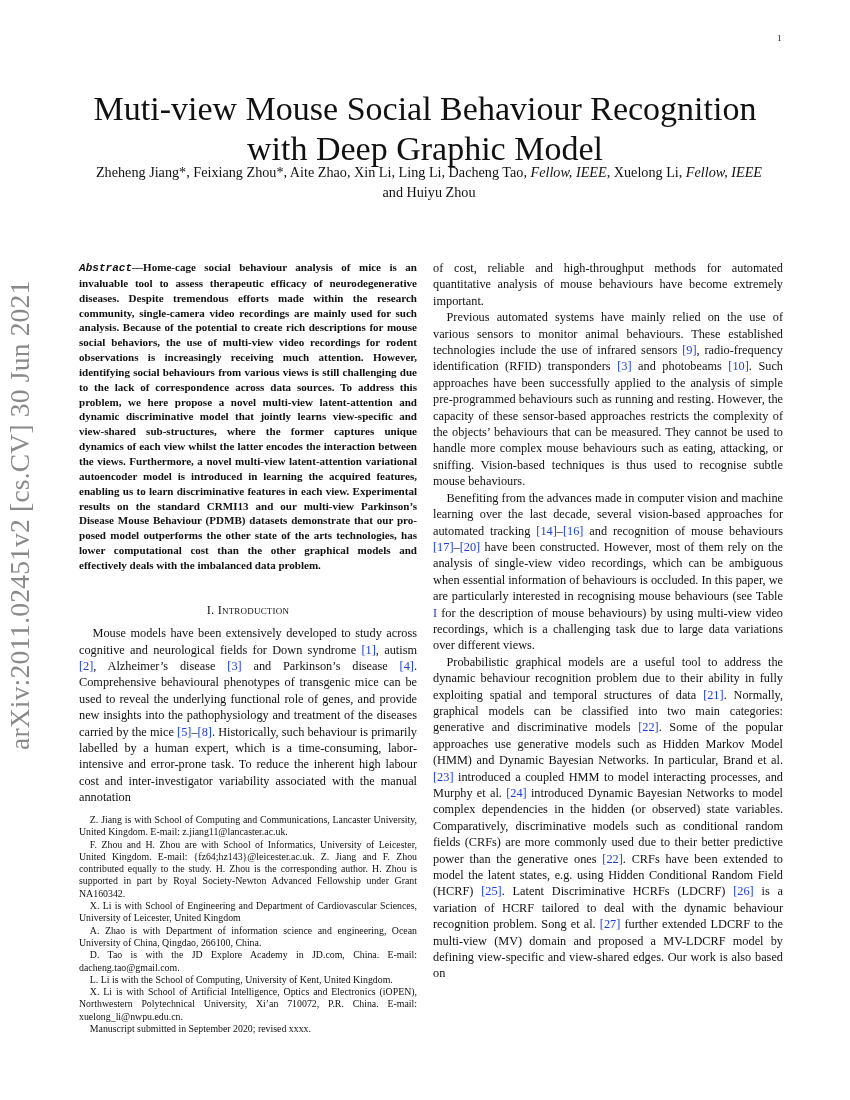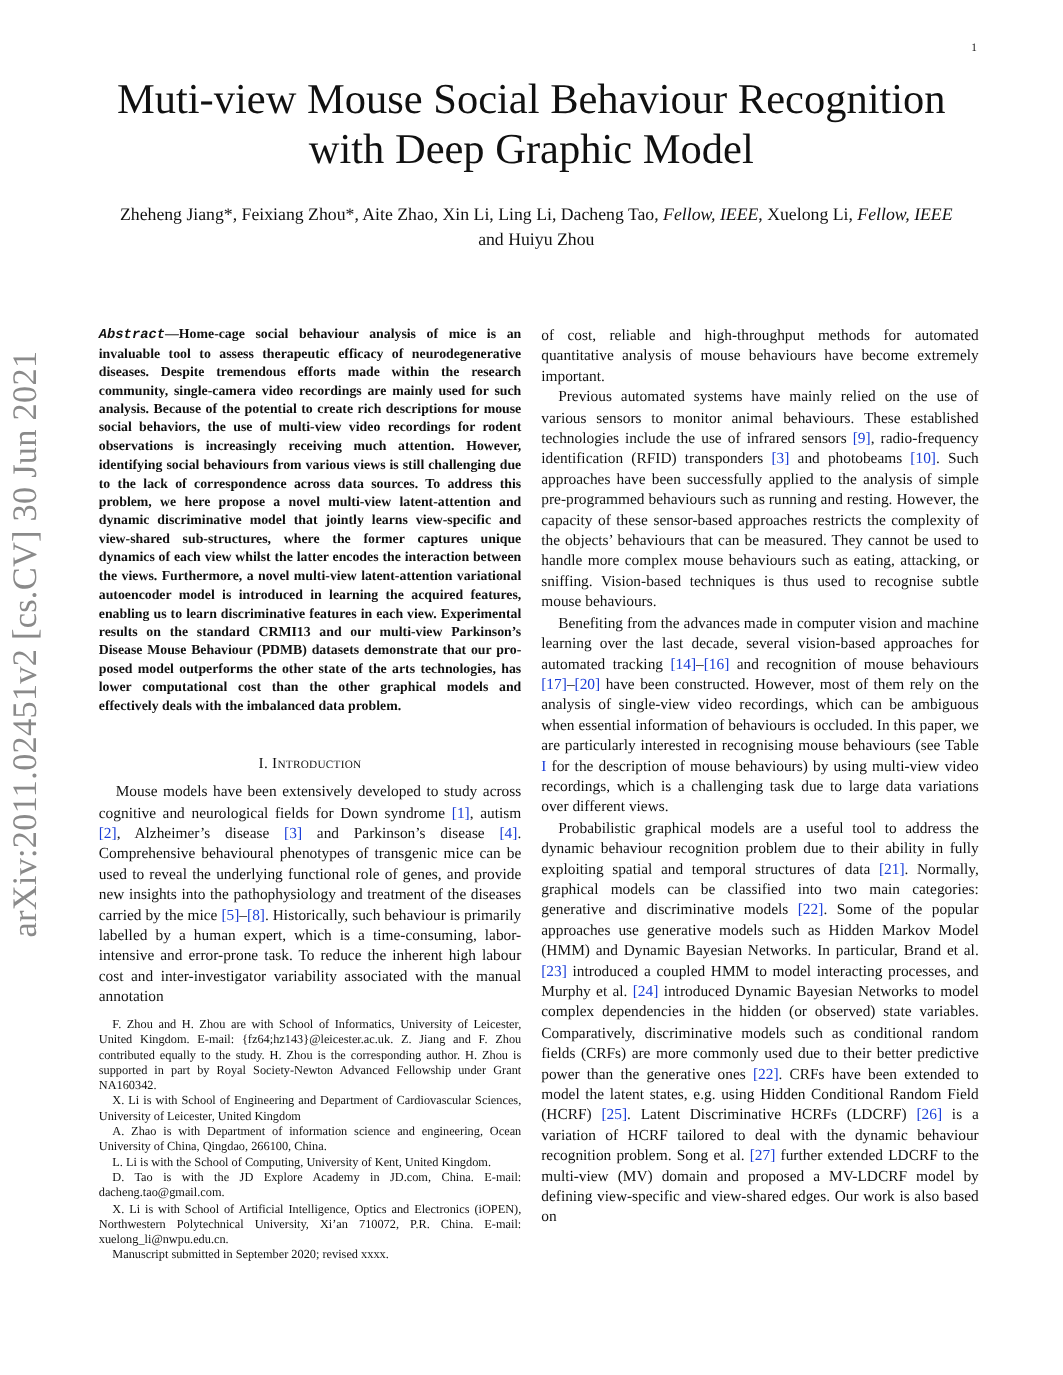--- a/index.html
+++ b/index.html
@@ -1,19 +1,19 @@
 <!DOCTYPE html>
 <html><head>
 <meta charset="utf-8">
 <style>
   html, body { margin: 0; padding: 0; background: #ffffff; }
   body { width: 850px; height: 1100px; position: relative; overflow: hidden; color: #111; font-family: "Liberation Serif", "DejaVu Serif", serif; }
   .page-num { position: absolute; top: 33px; left: 777px; font-size: 9px; }
   .arxiv-stamp { position: absolute; left: 4px; top: 750px; transform-origin: left top; transform: rotate(-90deg); font-size: 27.5px; color: #8a8a8a; white-space: nowrap; letter-spacing: 0.2px; }
-  .title { position: absolute; top: 60px; left: 60px; width: 730px; text-align: center; font-size: 34px; line-height: 40px; }
+  .title { position: absolute; top: 89px; left: 60px; width: 730px; text-align: center; font-size: 34px; line-height: 40px; }
   .authors { position: absolute; top: 162px; left: 94px; width: 670px; text-align: center; font-size: 14.2px; line-height: 20px; }
   .authors i { font-style: italic; }
   .col { position: absolute; font-size: 12.3px; line-height: 16.4px; text-align: justify; hyphens: manual; }
   .col-left { left: 79px; top: 260px; width: 338px; }
   .col-right { left: 433px; top: 260px; width: 350px; }
   .abstract { font-weight: bold; font-size: 11.05px; line-height: 14.85px; }
   .abstract .lead { font-style: italic; font-family: Liberation Mono, monospace; }
   .section-head { text-align: center; margin: 29px 0 7px 0; font-size: 12.3px; letter-spacing: 0.2px; }
   .section-head .sc { font-variant: small-caps; }
   p { margin: 0; text-indent: 1.1em; }
@@ -38,25 +38,26 @@
 
 <div class="col col-left">
   <div class="abstract"><span class="lead">Abstract</span><span>—</span><span>Home-cage social behaviour analysis of mice is an invaluable tool to assess therapeutic efficacy of neurodegenerative diseases. Despite tremendous efforts made within the research community, single-camera video recordings are mainly used for such analysis. Because of the potential to create rich descriptions for mouse social behaviors, the use of multi-view video recordings for rodent observations is increasingly receiving much attention. However, identifying social behaviours from various views is still challenging due to the lack of correspondence across data sources. To address this problem, we here propose a novel multi-view latent-attention and dynamic discriminative model that jointly learns view-specific and view-shared sub-structures, where the former captures unique dynamics of each view whilst the latter encodes the interaction between the views. Furthermore, a novel multi-view latent-attention variational autoencoder model is introduced in learning the acquired features, enabling us to learn discriminative features in each view. Experimental results on the standard CRMI13 and our multi-view Parkinson’s Disease Mouse Behaviour (PDMB) datasets demonstrate that our pro­posed model outperforms the other state of the arts technologies, has lower computational cost than the other graphical models and effectively deals with the imbalanced data problem.</span></div>
 
   <div class="section-head"><span>I. </span><span class="sc">Introduction</span></div>
 
   <p><span>Mouse models have been extensively developed to study across cognitive and neurological fields for Down syndrome </span><span class="cite">[1]</span><span>, autism </span><span class="cite">[2]</span><span>, Alzheimer’s disease </span><span class="cite">[3]</span><span> and Parkinson’s dis­ease </span><span class="cite">[4]</span><span>. Comprehensive behavioural phenotypes of transgenic mice can be used to reveal the underlying functional role of genes, and provide new insights into the pathophysiology and treatment of the diseases carried by the mice </span><span class="cite">[5]</span><span>–</span><span class="cite">[8]</span><span>. Historically, such behaviour is primarily labelled by a human expert, which is a time-consuming, labor-intensive and error-prone task. To reduce the inherent high labour cost and inter-investigator variability associated with the manual annotation</span></p>
 </div>
 
 <div class="footnotes">
+  <p>Z. Jiang is with School of Computing and Communications, Lancaster University, United Kingdom. E-mail: z.jiang11@lancaster.ac.uk.</p>
   <p>F. Zhou and H. Zhou are with School of Informatics, University of Leicester, United Kingdom. E-mail: {fz64;hz143}@leicester.ac.uk. Z. Jiang and F. Zhou contributed equally to the study. H. Zhou is the corresponding author. H. Zhou is supported in part by Royal Society-Newton Advanced Fellowship under Grant NA160342.</p>
   <p>X. Li is with School of Engineering and Department of Cardiovascular Sciences, University of Leicester, United Kingdom</p>
   <p>A. Zhao is with Department of information science and engineering, Ocean University of China, Qingdao, 266100, China.</p>
+  <p>D. Tao is with the JD Explore Academy in JD.com, China. E-mail: dacheng.tao@gmail.com.</p>
   <p>L. Li is with the School of Computing, University of Kent, United Kingdom.</p>
-  <p>D. Tao is with the JD Explore Academy in JD.com, China. E-mail: dacheng.tao@gmail.com.</p>
   <p>X. Li is with School of Artificial Intelligence, Optics and Electronics (iOPEN), Northwestern Polytechnical University, Xi’an 710072, P.R. China. E-mail: xuelong_li@nwpu.edu.cn.</p>
   <p>Manuscript submitted in September 2020; revised xxxx.</p>
 </div>
 
 <div class="col col-right">
   <p class="noindent">of cost, reliable and high-throughput methods for automated quantitative analysis of mouse behaviours have become ex­tremely important.</p>
 
   <p><span>Previous automated systems have mainly relied on the use of various sensors to monitor animal behaviours. These established technologies include the use of infrared sensors </span><span class="cite">[9]</span><span>, radio-frequency identification (RFID) transponders </span><span class="cite">[3]</span><span> and photobeams </span><span class="cite">[10]</span><span>. Such approaches have been successfully applied to the analysis of simple pre-programmed behaviours such as running and resting. However, the capacity of these sensor-based approaches restricts the complexity of the ob­jects’ behaviours that can be measured. They cannot be used to handle more complex mouse behaviours such as eating, attacking, or sniffing. Vision-based techniques is thus used to recognise subtle mouse behaviours.</span></p>
 
   <p><span>Benefiting from the advances made in computer vision and machine learning over the last decade, several vision-based approaches for automated tracking </span><span class="cite">[14]</span><span>–</span><span class="cite">[16]</span><span> and recogni­tion of mouse behaviours </span><span class="cite">[17]</span><span>–</span><span class="cite">[20]</span><span> have been constructed. However, most of them rely on the analysis of single-view video recordings, which can be ambiguous when essential information of behaviours is occluded. In this paper, we are particularly interested in recognising mouse behaviours (see Table </span><span class="cite">I</span><span> for the description of mouse behaviours) by using multi-view video recordings, which is a challenging task due to large data variations over different views.</span></p>

